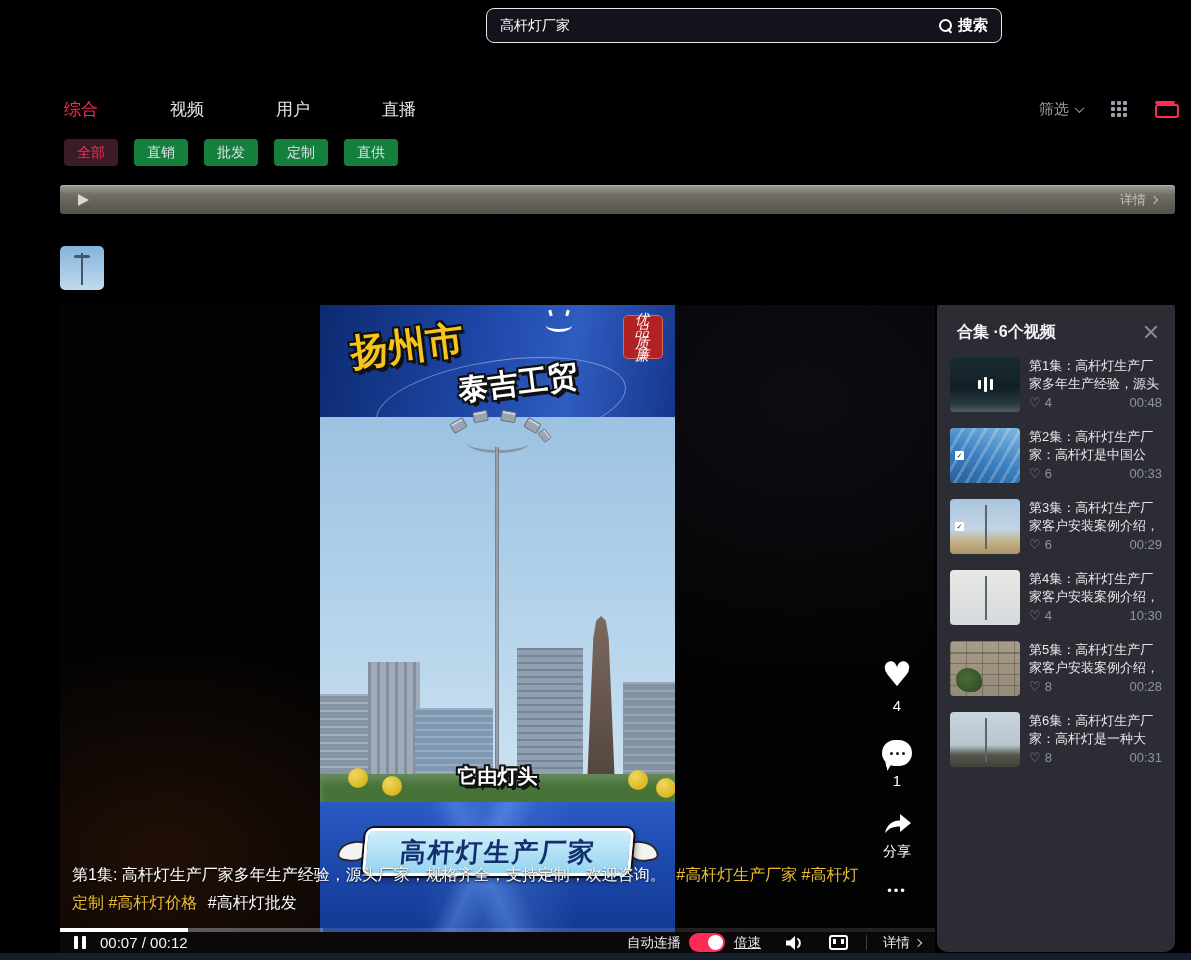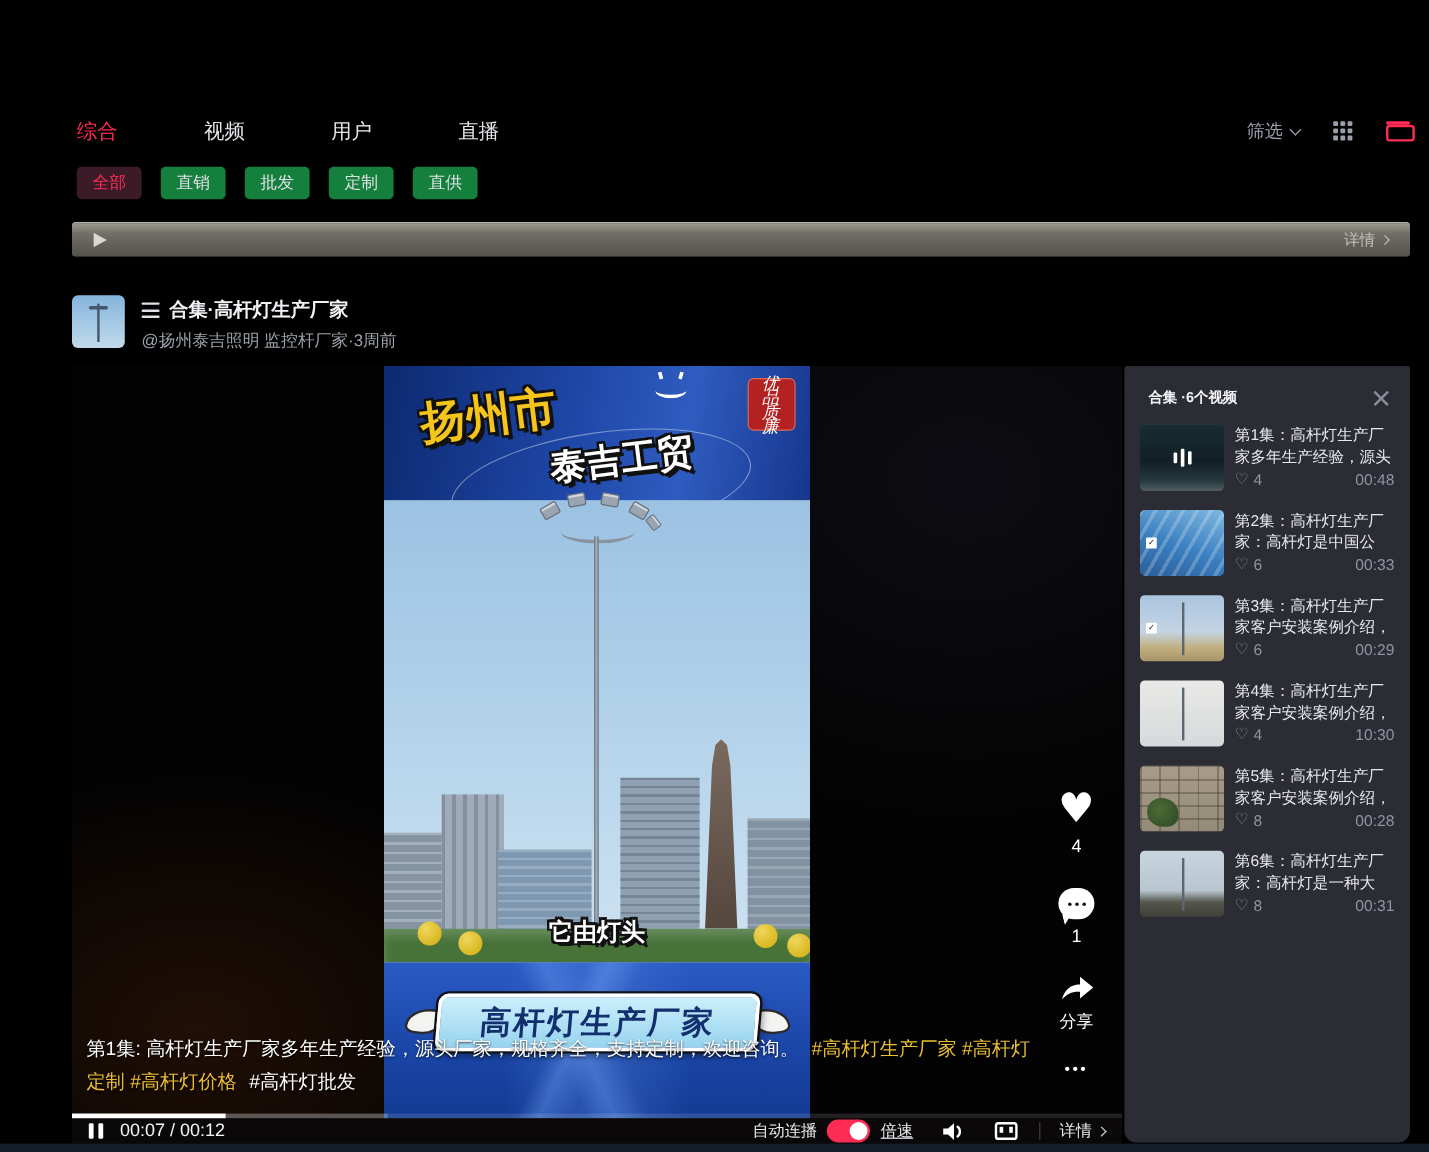--- a/index.html
+++ b/index.html
@@ -190,21 +190,21 @@
   .screen-icon::after { content:""; position:absolute; right:2px; top:2px; width:3px; height:5px; background:#fff; }
   .ctrl-divider { margin-left:18px; width:1px; height:15px; background:#3f3f46; }
   .detail-btn { margin-left:16px; display:flex; align-items:center; gap:5px;
     font-size:13.5px; color:#e9eaee; cursor:pointer; }
   .chev-right-ctrl { width:6px; height:6px; border-right:1.5px solid #cfd0d6; border-top:1.5px solid #cfd0d6;
     transform:rotate(45deg); }
   
   .playlist-panel { position:absolute; left:937px; top:305px; width:238px; height:647px;
     background:#2b2c34; border-radius:2px 2px 10px 10px; }
   .pl-header { position:relative; padding:17px 20px 14px; }
-  .pl-title { font-size:12px; font-weight:700; color:#f4f5f7; }
+  .pl-title { font-size:16px; font-weight:700; color:#f4f5f7; }
   .close-icon { position:absolute; right:16px; top:19px; width:16px; height:16px; cursor:pointer; }
   .close-icon::before,.close-icon::after { content:""; position:absolute; left:0; top:7px;
     width:16px; height:1.8px; background:#8b8e99; }
   .close-icon::before { transform:rotate(45deg); } .close-icon::after { transform:rotate(-45deg); }
   .pl-list { padding-left:13px; }
   .pl-item { display:flex; gap:9px; margin-bottom:16px; width:212px; cursor:pointer; }
   .pl-thumb { position:relative; width:70px; height:55px; border-radius:4px; overflow:hidden; flex-shrink:0; }
   .t1 { background:linear-gradient(180deg,#25424a 0%,#1a2e38 55%,#39555e 85%,#7a8a8e 100%); }
   .t2 { background:linear-gradient(200deg,#7fb7e0 0%,#3a7fc0 55%,#2a5f98 100%);
     background-image:repeating-linear-gradient(120deg, rgba(255,255,255,.22) 0 3px, transparent 3px 10px),
@@ -231,20 +231,27 @@
     color:#9093a0; font-size:13px; }
   .pl-like { display:flex; align-items:center; gap:4px; }
   .heart-outline { font-size:13px; font-family:"DejaVu Sans",sans-serif; }
   .bottom-strip { position:absolute; left:0; top:953px; width:1191px; height:7px; background:#151e2b; }
 </style>
 </head>
 <body>
 
 <div id="app">
 
+  <div class="searchbar">
+    <input class="search-input" value="高杆灯厂家" style="">
+    <div class="search-btn">
+      <span class="mag-icon"></span>
+      <span>搜索</span>
+    </div>
+  </div>
 
   <div class="tabsrow">
     <div class="tabs">
       <span class="tab active">综合</span>
       <span class="tab">视频</span>
       <span class="tab">用户</span>
       <span class="tab">直播</span>
     </div>
     <div class="view-controls">
       <div class="filter-sort">
@@ -269,31 +276,20 @@
   <div class="banner">
     <span class="play-tri"></span>
     <span class="banner-detail">
       <span>详情</span>
       <span class="chev-right-sm"></span>
     </span>
   </div>
 
   <div class="vheader">
     <div class="vthumb"></div>
-    <div class="vmeta">
-      <div class="vtitle-row">
-        <span class="collection-icon">
-            <i></i>
-            <i></i>
-            <i></i>
-          </span>
-        <span class="vtitle">合集·高杆灯生产厂家</span>
-      </div>
-      <div class="vbyline">@扬州泰吉照明 监控杆厂家·3周前</div>
-    </div>
   </div>
 
   <div class="player">
     <div class="stage-video">
       <div class="v-top">
         <span class="city-text outline-txt">扬州市</span>
         <span class="smiley-icon"></span>
         <span class="brand-text outline-txt">泰吉工贸</span>
         <div class="seal">
           <span>优品质廉</span>

